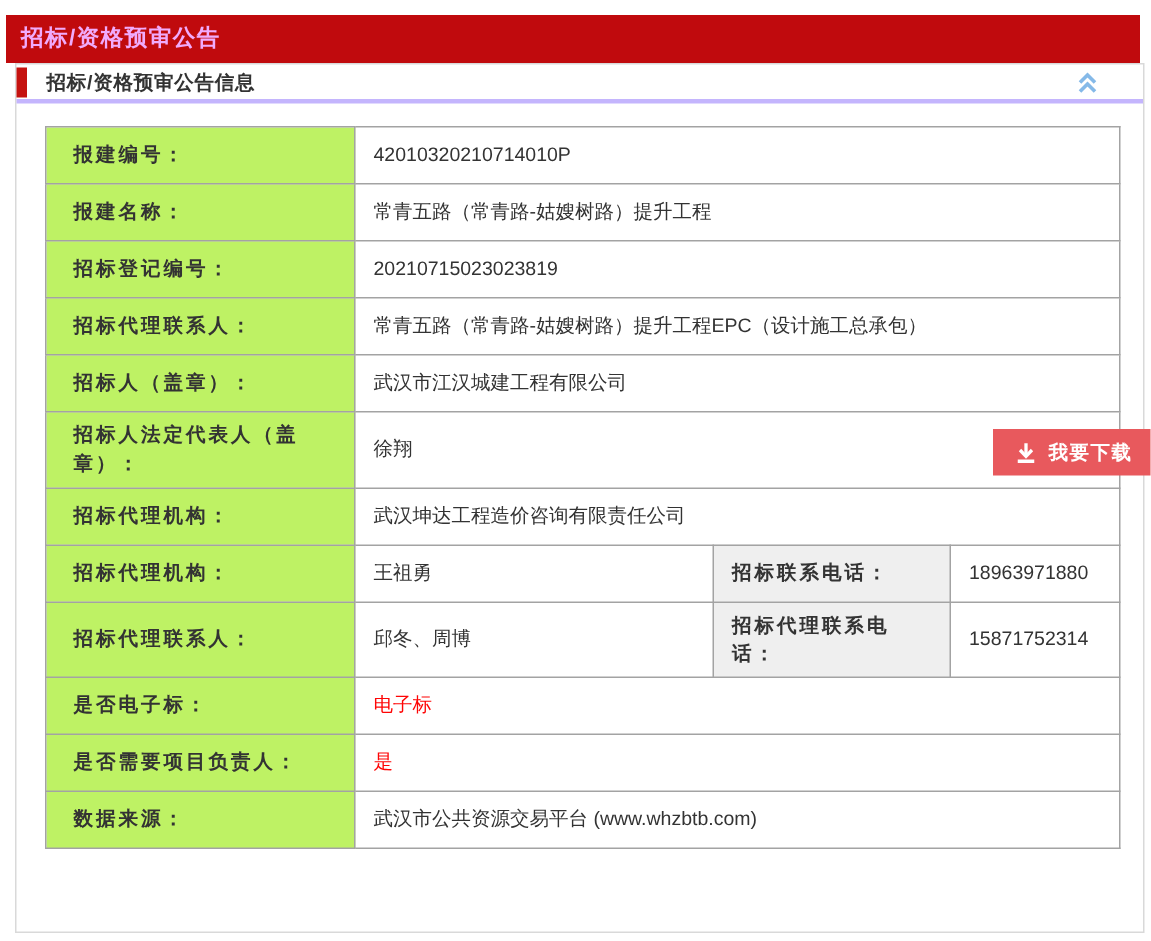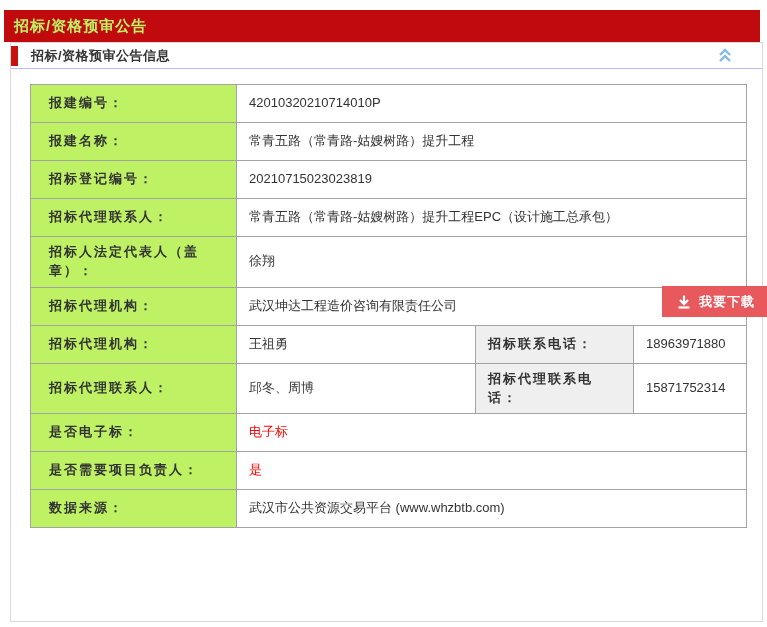--- a/index.html
+++ b/index.html
@@ -2,27 +2,27 @@
 <html><head>
 <meta charset="utf-8">
 <style>
   * { margin:0; padding:0; box-sizing:border-box; }
   html,body { width:767px; height:627px; background:#ffffff; overflow:hidden;
     font-family:"Liberation Sans","DejaVu Sans",sans-serif; color:#333; }
   .page { position:relative; width:767px; height:627px; }
 
   
   .banner { position:absolute; left:4px; top:10px; width:756px; height:32px;
-    background:#c00a0d; color:#bef264; font-size:15px; font-weight:bold;
+    background:#c00a0d; color:#f0abfc; font-size:15px; font-weight:bold;
     line-height:32px; padding-left:10px; letter-spacing:1px; }
 
   
   .panel { position:absolute; left:10px; top:42px; width:753px; height:580px;
     border:1px solid #d9d9d9; background:#fff; }
-  .panel-header { position:relative; height:26px; border-bottom:1px solid #c4b5fd;
+  .panel-header { position:relative; height:26px; border-bottom:3px solid #c4b5fd;
     display:flex; align-items:center; }
   .red-bar { width:7px; height:20px; background:#c5120f; margin-left:0px; }
   .panel-title { font-size:13px; font-weight:bold; color:#333; margin-left:13px;
     letter-spacing:0.5px; }
   .collapse { position:absolute; right:28px; top:3px; cursor:pointer; }
 
   
   table { border-collapse:collapse; table-layout:fixed; width:716px;
     margin:15px 0 0 19px; font-size:13px; }
   td { border:1px solid #a3a3a3; vertical-align:middle; line-height:1.45; }
@@ -78,20 +78,24 @@
       </tr>
       <tr>
         <td class="lbl">招标登记编号：</td>
         <td class="val" colspan="3">20210715023023819</td>
       </tr>
       <tr>
         <td class="lbl">招标代理联系人：</td>
         <td class="val" colspan="3">常青五路（常青路-姑嫂树路）提升工程EPC（设计施工总承包）</td>
       </tr>
       <tr>
+        <td class="lbl">招标人（盖章）：</td>
+        <td class="val" colspan="3">武汉市江汉城建工程有限公司</td>
+      </tr>
+      <tr>
         <td class="lbl">招标人法定代表人（盖章）：</td>
         <td class="val" colspan="3">徐翔</td>
       </tr>
       <tr>
         <td class="lbl">招标代理机构：</td>
         <td class="val" colspan="3">武汉坤达工程造价咨询有限责任公司</td>
       </tr>
       <tr>
         <td class="lbl">招标代理机构：</td>
         <td class="val">王祖勇</td>

